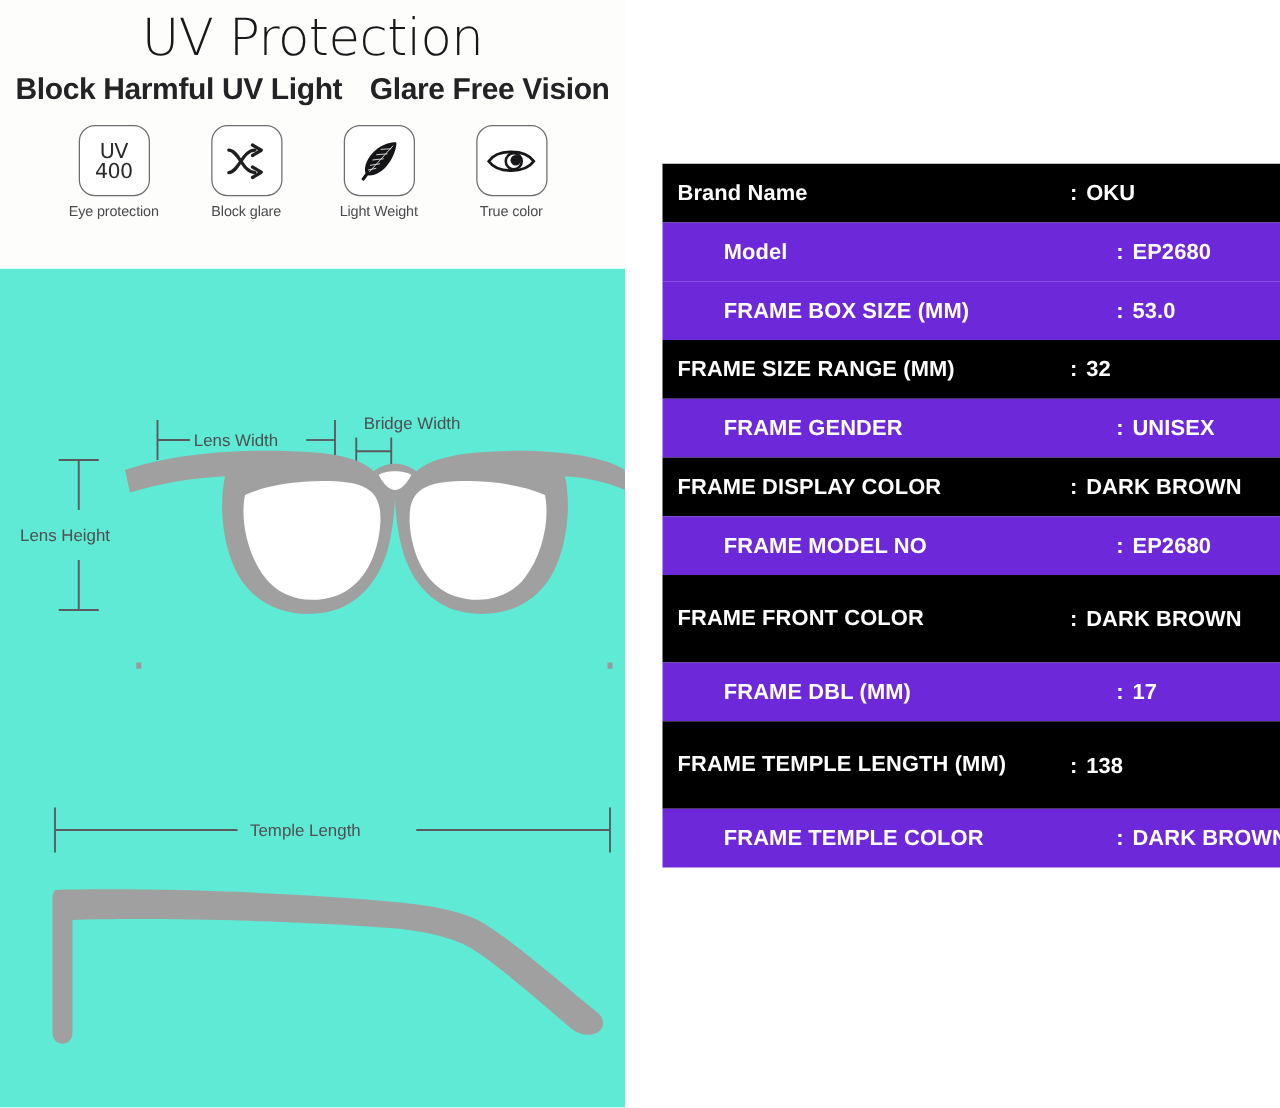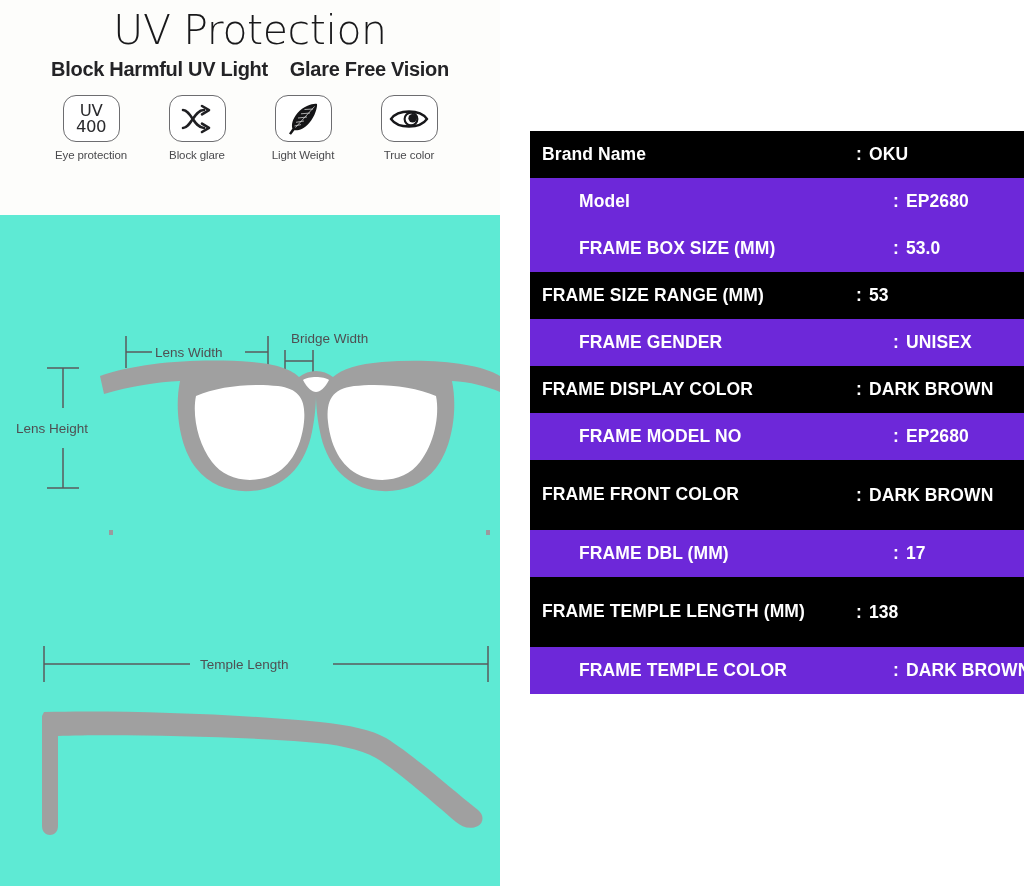--- a/index.html
+++ b/index.html
@@ -18,31 +18,31 @@
   .uv-title {
     text-align: center; font-size: 41px; font-weight: 300;
     color: #18181a; letter-spacing: -0.4px; line-height: 1.05;
     padding-top: 9px; font-family: "DejaVu Sans", sans-serif;
   }
   .uv-sub-row {
     display: flex; justify-content: center; gap: 22px;
     margin-top: 6px; padding: 0 16px;
   }
   .uv-sub {
-    font-size: 20px; font-weight: 700; color: #232326;
+    font-size: 24px; font-weight: 700; color: #232326;
     letter-spacing: -0.3px; white-space: nowrap;
   }
 
   .icon-row {
     display: flex; justify-content: center; gap: 26px;
     margin-top: 14px; padding: 0 26px;
   }
   .icon-cell { width: 80px; display: flex; flex-direction: column; align-items: center; }
   .icon-box {
-    width: 57px; height: 47px; border: 1.6px solid #6d6d70;
+    width: 57px; height: 57px; border: 1.6px solid #6d6d70;
     border-radius: 13px; display: flex; align-items: center;
     justify-content: center; background: #fff;
   }
   .icon-caption {
     margin-top: 7px; font-size: 11.5px; color: #4a4a4d;
     text-align: center; white-space: nowrap; letter-spacing: -0.1px;
   }
   .uv400 {
     font-size: 16.5px; line-height: 15.5px; color: #2a2a2d;
     text-align: center; font-weight: 400; letter-spacing: -0.5px;
@@ -232,21 +232,21 @@
       <div class="spec-row light">
         <div class="spec-label">Model</div>
         <div class="spec-value"><span class="colon">:</span><span>EP2680</span></div>
       </div>
       <div class="spec-row light">
         <div class="spec-label">FRAME BOX SIZE (MM)</div>
         <div class="spec-value"><span class="colon">:</span><span>53.0</span></div>
       </div>
       <div class="spec-row dark">
         <div class="spec-label">FRAME SIZE RANGE (MM)</div>
-        <div class="spec-value"><span class="colon">:</span><span>53</span></div>
+        <div class="spec-value"><span class="colon">:</span><span>32</span></div>
       </div>
       <div class="spec-row light">
         <div class="spec-label">FRAME GENDER</div>
         <div class="spec-value"><span class="colon">:</span><span>UNISEX</span></div>
       </div>
       <div class="spec-row dark">
         <div class="spec-label">FRAME DISPLAY COLOR</div>
         <div class="spec-value"><span class="colon">:</span><span>DARK BROWN</span></div>
       </div>
       <div class="spec-row light">

